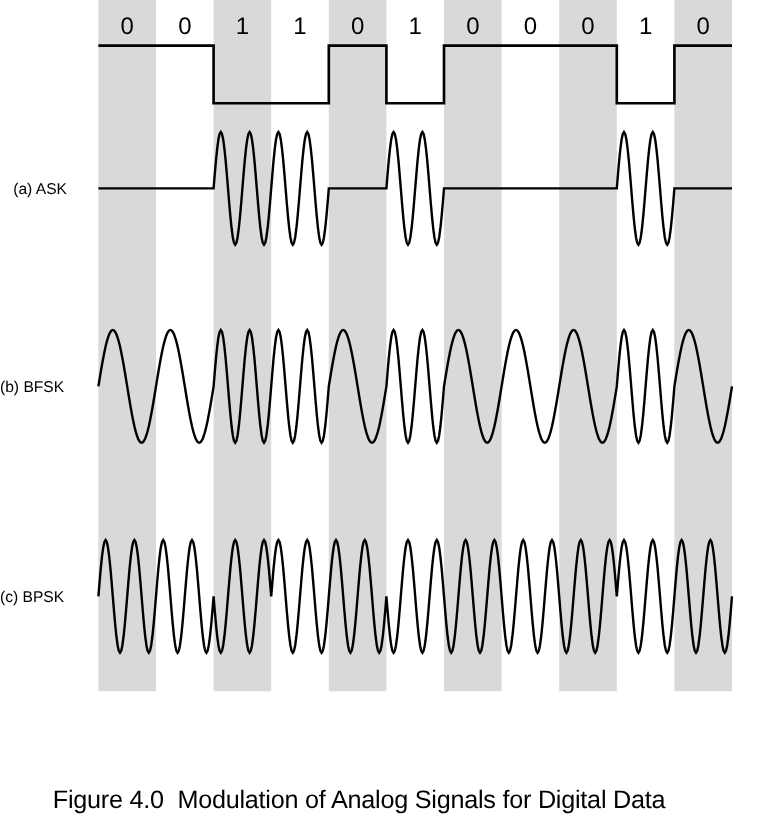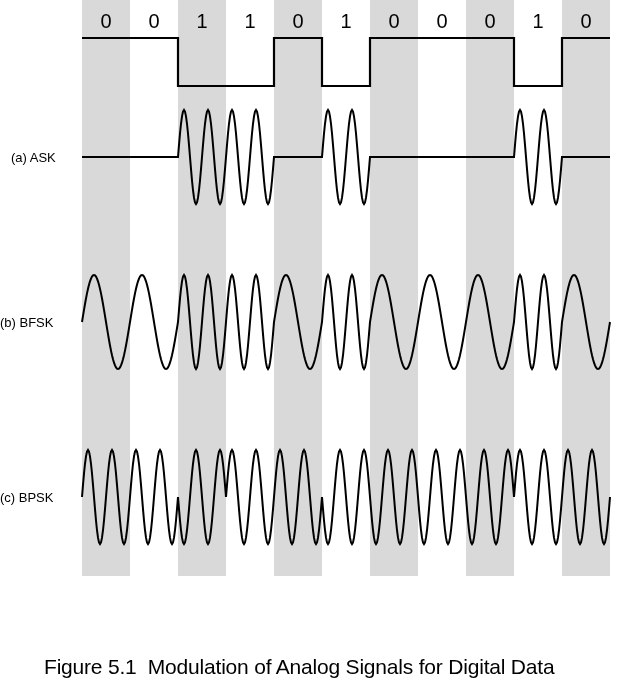--- a/index.html
+++ b/index.html
@@ -39,14 +39,14 @@
         <text class="bit-label" x="586" y="28" text-anchor="middle">0</text>
       </g>
     <path id="nrz" fill="none" stroke="#000" stroke-width="2.2" d="M82 38 L130 38 L130 38 L178 38 L178 86 L226 86 L226 86 L274 86 L274 38 L322 38 L322 86 L370 86 L370 38 L418 38 L418 38 L466 38 L466 38 L514 38 L514 86 L562 86 L562 38 L610 38 "></path>
     <path id="ask" fill="none" stroke="#000" stroke-width="2" d="M82.00 157.00 L83.00 157.00 L84.00 157.00 L85.00 157.00 L86.00 157.00 L87.00 157.00 L88.00 157.00 L89.00 157.00 L90.00 157.00 L91.00 157.00 L92.00 157.00 L93.00 157.00 L94.00 157.00 L95.00 157.00 L96.00 157.00 L97.00 157.00 L98.00 157.00 L99.00 157.00 L100.00 157.00 L101.00 157.00 L102.00 157.00 L103.00 157.00 L104.00 157.00 L105.00 157.00 L106.00 157.00 L107.00 157.00 L108.00 157.00 L109.00 157.00 L110.00 157.00 L111.00 157.00 L112.00 157.00 L113.00 157.00 L114.00 157.00 L115.00 157.00 L116.00 157.00 L117.00 157.00 L118.00 157.00 L119.00 157.00 L120.00 157.00 L121.00 157.00 L122.00 157.00 L123.00 157.00 L124.00 157.00 L125.00 157.00 L126.00 157.00 L127.00 157.00 L128.00 157.00 L129.00 157.00 L130.00 157.00 L130.00 157.00 L131.00 157.00 L132.00 157.00 L133.00 157.00 L134.00 157.00 L135.00 157.00 L136.00 157.00 L137.00 157.00 L138.00 157.00 L139.00 157.00 L140.00 157.00 L141.00 157.00 L142.00 157.00 L143.00 157.00 L144.00 157.00 L145.00 157.00 L146.00 157.00 L147.00 157.00 L148.00 157.00 L149.00 157.00 L150.00 157.00 L151.00 157.00 L152.00 157.00 L153.00 157.00 L154.00 157.00 L155.00 157.00 L156.00 157.00 L157.00 157.00 L158.00 157.00 L159.00 157.00 L160.00 157.00 L161.00 157.00 L162.00 157.00 L163.00 157.00 L164.00 157.00 L165.00 157.00 L166.00 157.00 L167.00 157.00 L168.00 157.00 L169.00 157.00 L170.00 157.00 L171.00 157.00 L172.00 157.00 L173.00 157.00 L174.00 157.00 L175.00 157.00 L176.00 157.00 L177.00 157.00 L178.00 157.00 L178.00 157.00 L179.00 144.84 L180.00 133.50 L181.00 123.77 L182.00 116.30 L183.00 111.60 L184.00 110.00 L185.00 111.60 L186.00 116.30 L187.00 123.77 L188.00 133.50 L189.00 144.84 L190.00 157.00 L191.00 169.16 L192.00 180.50 L193.00 190.23 L194.00 197.70 L195.00 202.40 L196.00 204.00 L197.00 202.40 L198.00 197.70 L199.00 190.23 L200.00 180.50 L201.00 169.16 L202.00 157.00 L203.00 144.84 L204.00 133.50 L205.00 123.77 L206.00 116.30 L207.00 111.60 L208.00 110.00 L209.00 111.60 L210.00 116.30 L211.00 123.77 L212.00 133.50 L213.00 144.84 L214.00 157.00 L215.00 169.16 L216.00 180.50 L217.00 190.23 L218.00 197.70 L219.00 202.40 L220.00 204.00 L221.00 202.40 L222.00 197.70 L223.00 190.23 L224.00 180.50 L225.00 169.16 L226.00 157.00 L226.00 157.00 L227.00 144.84 L228.00 133.50 L229.00 123.77 L230.00 116.30 L231.00 111.60 L232.00 110.00 L233.00 111.60 L234.00 116.30 L235.00 123.77 L236.00 133.50 L237.00 144.84 L238.00 157.00 L239.00 169.16 L240.00 180.50 L241.00 190.23 L242.00 197.70 L243.00 202.40 L244.00 204.00 L245.00 202.40 L246.00 197.70 L247.00 190.23 L248.00 180.50 L249.00 169.16 L250.00 157.00 L251.00 144.84 L252.00 133.50 L253.00 123.77 L254.00 116.30 L255.00 111.60 L256.00 110.00 L257.00 111.60 L258.00 116.30 L259.00 123.77 L260.00 133.50 L261.00 144.84 L262.00 157.00 L263.00 169.16 L264.00 180.50 L265.00 190.23 L266.00 197.70 L267.00 202.40 L268.00 204.00 L269.00 202.40 L270.00 197.70 L271.00 190.23 L272.00 180.50 L273.00 169.16 L274.00 157.00 L274.00 157.00 L275.00 157.00 L276.00 157.00 L277.00 157.00 L278.00 157.00 L279.00 157.00 L280.00 157.00 L281.00 157.00 L282.00 157.00 L283.00 157.00 L284.00 157.00 L285.00 157.00 L286.00 157.00 L287.00 157.00 L288.00 157.00 L289.00 157.00 L290.00 157.00 L291.00 157.00 L292.00 157.00 L293.00 157.00 L294.00 157.00 L295.00 157.00 L296.00 157.00 L297.00 157.00 L298.00 157.00 L299.00 157.00 L300.00 157.00 L301.00 157.00 L302.00 157.00 L303.00 157.00 L304.00 157.00 L305.00 157.00 L306.00 157.00 L307.00 157.00 L308.00 157.00 L309.00 157.00 L310.00 157.00 L311.00 157.00 L312.00 157.00 L313.00 157.00 L314.00 157.00 L315.00 157.00 L316.00 157.00 L317.00 157.00 L318.00 157.00 L319.00 157.00 L320.00 157.00 L321.00 157.00 L322.00 157.00 L322.00 157.00 L323.00 144.84 L324.00 133.50 L325.00 123.77 L326.00 116.30 L327.00 111.60 L328.00 110.00 L329.00 111.60 L330.00 116.30 L331.00 123.77 L332.00 133.50 L333.00 144.84 L334.00 157.00 L335.00 169.16 L336.00 180.50 L337.00 190.23 L338.00 197.70 L339.00 202.40 L340.00 204.00 L341.00 202.40 L342.00 197.70 L343.00 190.23 L344.00 180.50 L345.00 169.16 L346.00 157.00 L347.00 144.84 L348.00 133.50 L349.00 123.77 L350.00 116.30 L351.00 111.60 L352.00 110.00 L353.00 111.60 L354.00 116.30 L355.00 123.77 L356.00 133.50 L357.00 144.84 L358.00 157.00 L359.00 169.16 L360.00 180.50 L361.00 190.23 L362.00 197.70 L363.00 202.40 L364.00 204.00 L365.00 202.40 L366.00 197.70 L367.00 190.23 L368.00 180.50 L369.00 169.16 L370.00 157.00 L370.00 157.00 L371.00 157.00 L372.00 157.00 L373.00 157.00 L374.00 157.00 L375.00 157.00 L376.00 157.00 L377.00 157.00 L378.00 157.00 L379.00 157.00 L380.00 157.00 L381.00 157.00 L382.00 157.00 L383.00 157.00 L384.00 157.00 L385.00 157.00 L386.00 157.00 L387.00 157.00 L388.00 157.00 L389.00 157.00 L390.00 157.00 L391.00 157.00 L392.00 157.00 L393.00 157.00 L394.00 157.00 L395.00 157.00 L396.00 157.00 L397.00 157.00 L398.00 157.00 L399.00 157.00 L400.00 157.00 L401.00 157.00 L402.00 157.00 L403.00 157.00 L404.00 157.00 L405.00 157.00 L406.00 157.00 L407.00 157.00 L408.00 157.00 L409.00 157.00 L410.00 157.00 L411.00 157.00 L412.00 157.00 L413.00 157.00 L414.00 157.00 L415.00 157.00 L416.00 157.00 L417.00 157.00 L418.00 157.00 L418.00 157.00 L419.00 157.00 L420.00 157.00 L421.00 157.00 L422.00 157.00 L423.00 157.00 L424.00 157.00 L425.00 157.00 L426.00 157.00 L427.00 157.00 L428.00 157.00 L429.00 157.00 L430.00 157.00 L431.00 157.00 L432.00 157.00 L433.00 157.00 L434.00 157.00 L435.00 157.00 L436.00 157.00 L437.00 157.00 L438.00 157.00 L439.00 157.00 L440.00 157.00 L441.00 157.00 L442.00 157.00 L443.00 157.00 L444.00 157.00 L445.00 157.00 L446.00 157.00 L447.00 157.00 L448.00 157.00 L449.00 157.00 L450.00 157.00 L451.00 157.00 L452.00 157.00 L453.00 157.00 L454.00 157.00 L455.00 157.00 L456.00 157.00 L457.00 157.00 L458.00 157.00 L459.00 157.00 L460.00 157.00 L461.00 157.00 L462.00 157.00 L463.00 157.00 L464.00 157.00 L465.00 157.00 L466.00 157.00 L466.00 157.00 L467.00 157.00 L468.00 157.00 L469.00 157.00 L470.00 157.00 L471.00 157.00 L472.00 157.00 L473.00 157.00 L474.00 157.00 L475.00 157.00 L476.00 157.00 L477.00 157.00 L478.00 157.00 L479.00 157.00 L480.00 157.00 L481.00 157.00 L482.00 157.00 L483.00 157.00 L484.00 157.00 L485.00 157.00 L486.00 157.00 L487.00 157.00 L488.00 157.00 L489.00 157.00 L490.00 157.00 L491.00 157.00 L492.00 157.00 L493.00 157.00 L494.00 157.00 L495.00 157.00 L496.00 157.00 L497.00 157.00 L498.00 157.00 L499.00 157.00 L500.00 157.00 L501.00 157.00 L502.00 157.00 L503.00 157.00 L504.00 157.00 L505.00 157.00 L506.00 157.00 L507.00 157.00 L508.00 157.00 L509.00 157.00 L510.00 157.00 L511.00 157.00 L512.00 157.00 L513.00 157.00 L514.00 157.00 L514.00 157.00 L515.00 144.84 L516.00 133.50 L517.00 123.77 L518.00 116.30 L519.00 111.60 L520.00 110.00 L521.00 111.60 L522.00 116.30 L523.00 123.77 L524.00 133.50 L525.00 144.84 L526.00 157.00 L527.00 169.16 L528.00 180.50 L529.00 190.23 L530.00 197.70 L531.00 202.40 L532.00 204.00 L533.00 202.40 L534.00 197.70 L535.00 190.23 L536.00 180.50 L537.00 169.16 L538.00 157.00 L539.00 144.84 L540.00 133.50 L541.00 123.77 L542.00 116.30 L543.00 111.60 L544.00 110.00 L545.00 111.60 L546.00 116.30 L547.00 123.77 L548.00 133.50 L549.00 144.84 L550.00 157.00 L551.00 169.16 L552.00 180.50 L553.00 190.23 L554.00 197.70 L555.00 202.40 L556.00 204.00 L557.00 202.40 L558.00 197.70 L559.00 190.23 L560.00 180.50 L561.00 169.16 L562.00 157.00 L562.00 157.00 L563.00 157.00 L564.00 157.00 L565.00 157.00 L566.00 157.00 L567.00 157.00 L568.00 157.00 L569.00 157.00 L570.00 157.00 L571.00 157.00 L572.00 157.00 L573.00 157.00 L574.00 157.00 L575.00 157.00 L576.00 157.00 L577.00 157.00 L578.00 157.00 L579.00 157.00 L580.00 157.00 L581.00 157.00 L582.00 157.00 L583.00 157.00 L584.00 157.00 L585.00 157.00 L586.00 157.00 L587.00 157.00 L588.00 157.00 L589.00 157.00 L590.00 157.00 L591.00 157.00 L592.00 157.00 L593.00 157.00 L594.00 157.00 L595.00 157.00 L596.00 157.00 L597.00 157.00 L598.00 157.00 L599.00 157.00 L600.00 157.00 L601.00 157.00 L602.00 157.00 L603.00 157.00 L604.00 157.00 L605.00 157.00 L606.00 157.00 L607.00 157.00 L608.00 157.00 L609.00 157.00 L610.00 157.00 "></path>
     <path id="bfsk" fill="none" stroke="#000" stroke-width="2" d="M82.00 322.00 L83.00 315.87 L84.00 309.84 L85.00 304.01 L86.00 298.50 L87.00 293.39 L88.00 288.77 L89.00 284.71 L90.00 281.30 L91.00 278.58 L92.00 276.60 L93.00 275.40 L94.00 275.00 L95.00 275.40 L96.00 276.60 L97.00 278.58 L98.00 281.30 L99.00 284.71 L100.00 288.77 L101.00 293.39 L102.00 298.50 L103.00 304.01 L104.00 309.84 L105.00 315.87 L106.00 322.00 L107.00 328.13 L108.00 334.16 L109.00 339.99 L110.00 345.50 L111.00 350.61 L112.00 355.23 L113.00 359.29 L114.00 362.70 L115.00 365.42 L116.00 367.40 L117.00 368.60 L118.00 369.00 L119.00 368.60 L120.00 367.40 L121.00 365.42 L122.00 362.70 L123.00 359.29 L124.00 355.23 L125.00 350.61 L126.00 345.50 L127.00 339.99 L128.00 334.16 L129.00 328.13 L130.00 322.00 L130.00 322.00 L131.00 315.87 L132.00 309.84 L133.00 304.01 L134.00 298.50 L135.00 293.39 L136.00 288.77 L137.00 284.71 L138.00 281.30 L139.00 278.58 L140.00 276.60 L141.00 275.40 L142.00 275.00 L143.00 275.40 L144.00 276.60 L145.00 278.58 L146.00 281.30 L147.00 284.71 L148.00 288.77 L149.00 293.39 L150.00 298.50 L151.00 304.01 L152.00 309.84 L153.00 315.87 L154.00 322.00 L155.00 328.13 L156.00 334.16 L157.00 339.99 L158.00 345.50 L159.00 350.61 L160.00 355.23 L161.00 359.29 L162.00 362.70 L163.00 365.42 L164.00 367.40 L165.00 368.60 L166.00 369.00 L167.00 368.60 L168.00 367.40 L169.00 365.42 L170.00 362.70 L171.00 359.29 L172.00 355.23 L173.00 350.61 L174.00 345.50 L175.00 339.99 L176.00 334.16 L177.00 328.13 L178.00 322.00 L178.00 322.00 L179.00 309.84 L180.00 298.50 L181.00 288.77 L182.00 281.30 L183.00 276.60 L184.00 275.00 L185.00 276.60 L186.00 281.30 L187.00 288.77 L188.00 298.50 L189.00 309.84 L190.00 322.00 L191.00 334.16 L192.00 345.50 L193.00 355.23 L194.00 362.70 L195.00 367.40 L196.00 369.00 L197.00 367.40 L198.00 362.70 L199.00 355.23 L200.00 345.50 L201.00 334.16 L202.00 322.00 L203.00 309.84 L204.00 298.50 L205.00 288.77 L206.00 281.30 L207.00 276.60 L208.00 275.00 L209.00 276.60 L210.00 281.30 L211.00 288.77 L212.00 298.50 L213.00 309.84 L214.00 322.00 L215.00 334.16 L216.00 345.50 L217.00 355.23 L218.00 362.70 L219.00 367.40 L220.00 369.00 L221.00 367.40 L222.00 362.70 L223.00 355.23 L224.00 345.50 L225.00 334.16 L226.00 322.00 L226.00 322.00 L227.00 309.84 L228.00 298.50 L229.00 288.77 L230.00 281.30 L231.00 276.60 L232.00 275.00 L233.00 276.60 L234.00 281.30 L235.00 288.77 L236.00 298.50 L237.00 309.84 L238.00 322.00 L239.00 334.16 L240.00 345.50 L241.00 355.23 L242.00 362.70 L243.00 367.40 L244.00 369.00 L245.00 367.40 L246.00 362.70 L247.00 355.23 L248.00 345.50 L249.00 334.16 L250.00 322.00 L251.00 309.84 L252.00 298.50 L253.00 288.77 L254.00 281.30 L255.00 276.60 L256.00 275.00 L257.00 276.60 L258.00 281.30 L259.00 288.77 L260.00 298.50 L261.00 309.84 L262.00 322.00 L263.00 334.16 L264.00 345.50 L265.00 355.23 L266.00 362.70 L267.00 367.40 L268.00 369.00 L269.00 367.40 L270.00 362.70 L271.00 355.23 L272.00 345.50 L273.00 334.16 L274.00 322.00 L274.00 322.00 L275.00 315.87 L276.00 309.84 L277.00 304.01 L278.00 298.50 L279.00 293.39 L280.00 288.77 L281.00 284.71 L282.00 281.30 L283.00 278.58 L284.00 276.60 L285.00 275.40 L286.00 275.00 L287.00 275.40 L288.00 276.60 L289.00 278.58 L290.00 281.30 L291.00 284.71 L292.00 288.77 L293.00 293.39 L294.00 298.50 L295.00 304.01 L296.00 309.84 L297.00 315.87 L298.00 322.00 L299.00 328.13 L300.00 334.16 L301.00 339.99 L302.00 345.50 L303.00 350.61 L304.00 355.23 L305.00 359.29 L306.00 362.70 L307.00 365.42 L308.00 367.40 L309.00 368.60 L310.00 369.00 L311.00 368.60 L312.00 367.40 L313.00 365.42 L314.00 362.70 L315.00 359.29 L316.00 355.23 L317.00 350.61 L318.00 345.50 L319.00 339.99 L320.00 334.16 L321.00 328.13 L322.00 322.00 L322.00 322.00 L323.00 309.84 L324.00 298.50 L325.00 288.77 L326.00 281.30 L327.00 276.60 L328.00 275.00 L329.00 276.60 L330.00 281.30 L331.00 288.77 L332.00 298.50 L333.00 309.84 L334.00 322.00 L335.00 334.16 L336.00 345.50 L337.00 355.23 L338.00 362.70 L339.00 367.40 L340.00 369.00 L341.00 367.40 L342.00 362.70 L343.00 355.23 L344.00 345.50 L345.00 334.16 L346.00 322.00 L347.00 309.84 L348.00 298.50 L349.00 288.77 L350.00 281.30 L351.00 276.60 L352.00 275.00 L353.00 276.60 L354.00 281.30 L355.00 288.77 L356.00 298.50 L357.00 309.84 L358.00 322.00 L359.00 334.16 L360.00 345.50 L361.00 355.23 L362.00 362.70 L363.00 367.40 L364.00 369.00 L365.00 367.40 L366.00 362.70 L367.00 355.23 L368.00 345.50 L369.00 334.16 L370.00 322.00 L370.00 322.00 L371.00 315.87 L372.00 309.84 L373.00 304.01 L374.00 298.50 L375.00 293.39 L376.00 288.77 L377.00 284.71 L378.00 281.30 L379.00 278.58 L380.00 276.60 L381.00 275.40 L382.00 275.00 L383.00 275.40 L384.00 276.60 L385.00 278.58 L386.00 281.30 L387.00 284.71 L388.00 288.77 L389.00 293.39 L390.00 298.50 L391.00 304.01 L392.00 309.84 L393.00 315.87 L394.00 322.00 L395.00 328.13 L396.00 334.16 L397.00 339.99 L398.00 345.50 L399.00 350.61 L400.00 355.23 L401.00 359.29 L402.00 362.70 L403.00 365.42 L404.00 367.40 L405.00 368.60 L406.00 369.00 L407.00 368.60 L408.00 367.40 L409.00 365.42 L410.00 362.70 L411.00 359.29 L412.00 355.23 L413.00 350.61 L414.00 345.50 L415.00 339.99 L416.00 334.16 L417.00 328.13 L418.00 322.00 L418.00 322.00 L419.00 315.87 L420.00 309.84 L421.00 304.01 L422.00 298.50 L423.00 293.39 L424.00 288.77 L425.00 284.71 L426.00 281.30 L427.00 278.58 L428.00 276.60 L429.00 275.40 L430.00 275.00 L431.00 275.40 L432.00 276.60 L433.00 278.58 L434.00 281.30 L435.00 284.71 L436.00 288.77 L437.00 293.39 L438.00 298.50 L439.00 304.01 L440.00 309.84 L441.00 315.87 L442.00 322.00 L443.00 328.13 L444.00 334.16 L445.00 339.99 L446.00 345.50 L447.00 350.61 L448.00 355.23 L449.00 359.29 L450.00 362.70 L451.00 365.42 L452.00 367.40 L453.00 368.60 L454.00 369.00 L455.00 368.60 L456.00 367.40 L457.00 365.42 L458.00 362.70 L459.00 359.29 L460.00 355.23 L461.00 350.61 L462.00 345.50 L463.00 339.99 L464.00 334.16 L465.00 328.13 L466.00 322.00 L466.00 322.00 L467.00 315.87 L468.00 309.84 L469.00 304.01 L470.00 298.50 L471.00 293.39 L472.00 288.77 L473.00 284.71 L474.00 281.30 L475.00 278.58 L476.00 276.60 L477.00 275.40 L478.00 275.00 L479.00 275.40 L480.00 276.60 L481.00 278.58 L482.00 281.30 L483.00 284.71 L484.00 288.77 L485.00 293.39 L486.00 298.50 L487.00 304.01 L488.00 309.84 L489.00 315.87 L490.00 322.00 L491.00 328.13 L492.00 334.16 L493.00 339.99 L494.00 345.50 L495.00 350.61 L496.00 355.23 L497.00 359.29 L498.00 362.70 L499.00 365.42 L500.00 367.40 L501.00 368.60 L502.00 369.00 L503.00 368.60 L504.00 367.40 L505.00 365.42 L506.00 362.70 L507.00 359.29 L508.00 355.23 L509.00 350.61 L510.00 345.50 L511.00 339.99 L512.00 334.16 L513.00 328.13 L514.00 322.00 L514.00 322.00 L515.00 309.84 L516.00 298.50 L517.00 288.77 L518.00 281.30 L519.00 276.60 L520.00 275.00 L521.00 276.60 L522.00 281.30 L523.00 288.77 L524.00 298.50 L525.00 309.84 L526.00 322.00 L527.00 334.16 L528.00 345.50 L529.00 355.23 L530.00 362.70 L531.00 367.40 L532.00 369.00 L533.00 367.40 L534.00 362.70 L535.00 355.23 L536.00 345.50 L537.00 334.16 L538.00 322.00 L539.00 309.84 L540.00 298.50 L541.00 288.77 L542.00 281.30 L543.00 276.60 L544.00 275.00 L545.00 276.60 L546.00 281.30 L547.00 288.77 L548.00 298.50 L549.00 309.84 L550.00 322.00 L551.00 334.16 L552.00 345.50 L553.00 355.23 L554.00 362.70 L555.00 367.40 L556.00 369.00 L557.00 367.40 L558.00 362.70 L559.00 355.23 L560.00 345.50 L561.00 334.16 L562.00 322.00 L562.00 322.00 L563.00 315.87 L564.00 309.84 L565.00 304.01 L566.00 298.50 L567.00 293.39 L568.00 288.77 L569.00 284.71 L570.00 281.30 L571.00 278.58 L572.00 276.60 L573.00 275.40 L574.00 275.00 L575.00 275.40 L576.00 276.60 L577.00 278.58 L578.00 281.30 L579.00 284.71 L580.00 288.77 L581.00 293.39 L582.00 298.50 L583.00 304.01 L584.00 309.84 L585.00 315.87 L586.00 322.00 L587.00 328.13 L588.00 334.16 L589.00 339.99 L590.00 345.50 L591.00 350.61 L592.00 355.23 L593.00 359.29 L594.00 362.70 L595.00 365.42 L596.00 367.40 L597.00 368.60 L598.00 369.00 L599.00 368.60 L600.00 367.40 L601.00 365.42 L602.00 362.70 L603.00 359.29 L604.00 355.23 L605.00 350.61 L606.00 345.50 L607.00 339.99 L608.00 334.16 L609.00 328.13 L610.00 322.00 "></path>
     <path id="bpsk" fill="none" stroke="#000" stroke-width="2" d="M82.00 497.00 L83.00 484.84 L84.00 473.50 L85.00 463.77 L86.00 456.30 L87.00 451.60 L88.00 450.00 L89.00 451.60 L90.00 456.30 L91.00 463.77 L92.00 473.50 L93.00 484.84 L94.00 497.00 L95.00 509.16 L96.00 520.50 L97.00 530.23 L98.00 537.70 L99.00 542.40 L100.00 544.00 L101.00 542.40 L102.00 537.70 L103.00 530.23 L104.00 520.50 L105.00 509.16 L106.00 497.00 L107.00 484.84 L108.00 473.50 L109.00 463.77 L110.00 456.30 L111.00 451.60 L112.00 450.00 L113.00 451.60 L114.00 456.30 L115.00 463.77 L116.00 473.50 L117.00 484.84 L118.00 497.00 L119.00 509.16 L120.00 520.50 L121.00 530.23 L122.00 537.70 L123.00 542.40 L124.00 544.00 L125.00 542.40 L126.00 537.70 L127.00 530.23 L128.00 520.50 L129.00 509.16 L130.00 497.00 L130.00 497.00 L131.00 484.84 L132.00 473.50 L133.00 463.77 L134.00 456.30 L135.00 451.60 L136.00 450.00 L137.00 451.60 L138.00 456.30 L139.00 463.77 L140.00 473.50 L141.00 484.84 L142.00 497.00 L143.00 509.16 L144.00 520.50 L145.00 530.23 L146.00 537.70 L147.00 542.40 L148.00 544.00 L149.00 542.40 L150.00 537.70 L151.00 530.23 L152.00 520.50 L153.00 509.16 L154.00 497.00 L155.00 484.84 L156.00 473.50 L157.00 463.77 L158.00 456.30 L159.00 451.60 L160.00 450.00 L161.00 451.60 L162.00 456.30 L163.00 463.77 L164.00 473.50 L165.00 484.84 L166.00 497.00 L167.00 509.16 L168.00 520.50 L169.00 530.23 L170.00 537.70 L171.00 542.40 L172.00 544.00 L173.00 542.40 L174.00 537.70 L175.00 530.23 L176.00 520.50 L177.00 509.16 L178.00 497.00 L178.00 497.00 L179.00 509.16 L180.00 520.50 L181.00 530.23 L182.00 537.70 L183.00 542.40 L184.00 544.00 L185.00 542.40 L186.00 537.70 L187.00 530.23 L188.00 520.50 L189.00 509.16 L190.00 497.00 L191.00 484.84 L192.00 473.50 L193.00 463.77 L194.00 456.30 L195.00 451.60 L196.00 450.00 L197.00 451.60 L198.00 456.30 L199.00 463.77 L200.00 473.50 L201.00 484.84 L202.00 497.00 L203.00 509.16 L204.00 520.50 L205.00 530.23 L206.00 537.70 L207.00 542.40 L208.00 544.00 L209.00 542.40 L210.00 537.70 L211.00 530.23 L212.00 520.50 L213.00 509.16 L214.00 497.00 L215.00 484.84 L216.00 473.50 L217.00 463.77 L218.00 456.30 L219.00 451.60 L220.00 450.00 L221.00 451.60 L222.00 456.30 L223.00 463.77 L224.00 473.50 L225.00 484.84 L226.00 497.00 L226.00 497.00 L227.00 484.84 L228.00 473.50 L229.00 463.77 L230.00 456.30 L231.00 451.60 L232.00 450.00 L233.00 451.60 L234.00 456.30 L235.00 463.77 L236.00 473.50 L237.00 484.84 L238.00 497.00 L239.00 509.16 L240.00 520.50 L241.00 530.23 L242.00 537.70 L243.00 542.40 L244.00 544.00 L245.00 542.40 L246.00 537.70 L247.00 530.23 L248.00 520.50 L249.00 509.16 L250.00 497.00 L251.00 484.84 L252.00 473.50 L253.00 463.77 L254.00 456.30 L255.00 451.60 L256.00 450.00 L257.00 451.60 L258.00 456.30 L259.00 463.77 L260.00 473.50 L261.00 484.84 L262.00 497.00 L263.00 509.16 L264.00 520.50 L265.00 530.23 L266.00 537.70 L267.00 542.40 L268.00 544.00 L269.00 542.40 L270.00 537.70 L271.00 530.23 L272.00 520.50 L273.00 509.16 L274.00 497.00 L274.00 497.00 L275.00 484.84 L276.00 473.50 L277.00 463.77 L278.00 456.30 L279.00 451.60 L280.00 450.00 L281.00 451.60 L282.00 456.30 L283.00 463.77 L284.00 473.50 L285.00 484.84 L286.00 497.00 L287.00 509.16 L288.00 520.50 L289.00 530.23 L290.00 537.70 L291.00 542.40 L292.00 544.00 L293.00 542.40 L294.00 537.70 L295.00 530.23 L296.00 520.50 L297.00 509.16 L298.00 497.00 L299.00 484.84 L300.00 473.50 L301.00 463.77 L302.00 456.30 L303.00 451.60 L304.00 450.00 L305.00 451.60 L306.00 456.30 L307.00 463.77 L308.00 473.50 L309.00 484.84 L310.00 497.00 L311.00 509.16 L312.00 520.50 L313.00 530.23 L314.00 537.70 L315.00 542.40 L316.00 544.00 L317.00 542.40 L318.00 537.70 L319.00 530.23 L320.00 520.50 L321.00 509.16 L322.00 497.00 L322.00 497.00 L323.00 509.16 L324.00 520.50 L325.00 530.23 L326.00 537.70 L327.00 542.40 L328.00 544.00 L329.00 542.40 L330.00 537.70 L331.00 530.23 L332.00 520.50 L333.00 509.16 L334.00 497.00 L335.00 484.84 L336.00 473.50 L337.00 463.77 L338.00 456.30 L339.00 451.60 L340.00 450.00 L341.00 451.60 L342.00 456.30 L343.00 463.77 L344.00 473.50 L345.00 484.84 L346.00 497.00 L347.00 509.16 L348.00 520.50 L349.00 530.23 L350.00 537.70 L351.00 542.40 L352.00 544.00 L353.00 542.40 L354.00 537.70 L355.00 530.23 L356.00 520.50 L357.00 509.16 L358.00 497.00 L359.00 484.84 L360.00 473.50 L361.00 463.77 L362.00 456.30 L363.00 451.60 L364.00 450.00 L365.00 451.60 L366.00 456.30 L367.00 463.77 L368.00 473.50 L369.00 484.84 L370.00 497.00 L370.00 497.00 L371.00 509.16 L372.00 520.50 L373.00 530.23 L374.00 537.70 L375.00 542.40 L376.00 544.00 L377.00 542.40 L378.00 537.70 L379.00 530.23 L380.00 520.50 L381.00 509.16 L382.00 497.00 L383.00 484.84 L384.00 473.50 L385.00 463.77 L386.00 456.30 L387.00 451.60 L388.00 450.00 L389.00 451.60 L390.00 456.30 L391.00 463.77 L392.00 473.50 L393.00 484.84 L394.00 497.00 L395.00 509.16 L396.00 520.50 L397.00 530.23 L398.00 537.70 L399.00 542.40 L400.00 544.00 L401.00 542.40 L402.00 537.70 L403.00 530.23 L404.00 520.50 L405.00 509.16 L406.00 497.00 L407.00 484.84 L408.00 473.50 L409.00 463.77 L410.00 456.30 L411.00 451.60 L412.00 450.00 L413.00 451.60 L414.00 456.30 L415.00 463.77 L416.00 473.50 L417.00 484.84 L418.00 497.00 L418.00 497.00 L419.00 509.16 L420.00 520.50 L421.00 530.23 L422.00 537.70 L423.00 542.40 L424.00 544.00 L425.00 542.40 L426.00 537.70 L427.00 530.23 L428.00 520.50 L429.00 509.16 L430.00 497.00 L431.00 484.84 L432.00 473.50 L433.00 463.77 L434.00 456.30 L435.00 451.60 L436.00 450.00 L437.00 451.60 L438.00 456.30 L439.00 463.77 L440.00 473.50 L441.00 484.84 L442.00 497.00 L443.00 509.16 L444.00 520.50 L445.00 530.23 L446.00 537.70 L447.00 542.40 L448.00 544.00 L449.00 542.40 L450.00 537.70 L451.00 530.23 L452.00 520.50 L453.00 509.16 L454.00 497.00 L455.00 484.84 L456.00 473.50 L457.00 463.77 L458.00 456.30 L459.00 451.60 L460.00 450.00 L461.00 451.60 L462.00 456.30 L463.00 463.77 L464.00 473.50 L465.00 484.84 L466.00 497.00 L466.00 497.00 L467.00 509.16 L468.00 520.50 L469.00 530.23 L470.00 537.70 L471.00 542.40 L472.00 544.00 L473.00 542.40 L474.00 537.70 L475.00 530.23 L476.00 520.50 L477.00 509.16 L478.00 497.00 L479.00 484.84 L480.00 473.50 L481.00 463.77 L482.00 456.30 L483.00 451.60 L484.00 450.00 L485.00 451.60 L486.00 456.30 L487.00 463.77 L488.00 473.50 L489.00 484.84 L490.00 497.00 L491.00 509.16 L492.00 520.50 L493.00 530.23 L494.00 537.70 L495.00 542.40 L496.00 544.00 L497.00 542.40 L498.00 537.70 L499.00 530.23 L500.00 520.50 L501.00 509.16 L502.00 497.00 L503.00 484.84 L504.00 473.50 L505.00 463.77 L506.00 456.30 L507.00 451.60 L508.00 450.00 L509.00 451.60 L510.00 456.30 L511.00 463.77 L512.00 473.50 L513.00 484.84 L514.00 497.00 L514.00 497.00 L515.00 484.84 L516.00 473.50 L517.00 463.77 L518.00 456.30 L519.00 451.60 L520.00 450.00 L521.00 451.60 L522.00 456.30 L523.00 463.77 L524.00 473.50 L525.00 484.84 L526.00 497.00 L527.00 509.16 L528.00 520.50 L529.00 530.23 L530.00 537.70 L531.00 542.40 L532.00 544.00 L533.00 542.40 L534.00 537.70 L535.00 530.23 L536.00 520.50 L537.00 509.16 L538.00 497.00 L539.00 484.84 L540.00 473.50 L541.00 463.77 L542.00 456.30 L543.00 451.60 L544.00 450.00 L545.00 451.60 L546.00 456.30 L547.00 463.77 L548.00 473.50 L549.00 484.84 L550.00 497.00 L551.00 509.16 L552.00 520.50 L553.00 530.23 L554.00 537.70 L555.00 542.40 L556.00 544.00 L557.00 542.40 L558.00 537.70 L559.00 530.23 L560.00 520.50 L561.00 509.16 L562.00 497.00 L562.00 497.00 L563.00 484.84 L564.00 473.50 L565.00 463.77 L566.00 456.30 L567.00 451.60 L568.00 450.00 L569.00 451.60 L570.00 456.30 L571.00 463.77 L572.00 473.50 L573.00 484.84 L574.00 497.00 L575.00 509.16 L576.00 520.50 L577.00 530.23 L578.00 537.70 L579.00 542.40 L580.00 544.00 L581.00 542.40 L582.00 537.70 L583.00 530.23 L584.00 520.50 L585.00 509.16 L586.00 497.00 L587.00 484.84 L588.00 473.50 L589.00 463.77 L590.00 456.30 L591.00 451.60 L592.00 450.00 L593.00 451.60 L594.00 456.30 L595.00 463.77 L596.00 473.50 L597.00 484.84 L598.00 497.00 L599.00 509.16 L600.00 520.50 L601.00 530.23 L602.00 537.70 L603.00 542.40 L604.00 544.00 L605.00 542.40 L606.00 537.70 L607.00 530.23 L608.00 520.50 L609.00 509.16 L610.00 497.00 "></path>
     <text class="row-label" x="11" y="162">(a) ASK</text>
     <text class="row-label" x="0" y="327">(b) BFSK</text>
     <text class="row-label" x="0" y="502">(c) BPSK</text>
   </svg>
-  <div class="caption">Figure 5.1  Modulation of Analog Signals for Digital Data</div>
+  <div class="caption">Figure 4.0  Modulation of Analog Signals for Digital Data</div>
 </div>
 
 </body></html>

